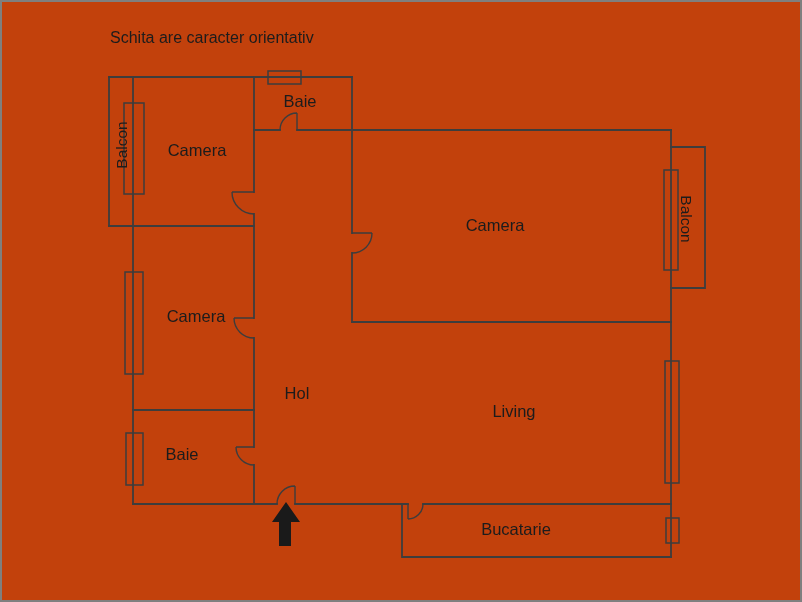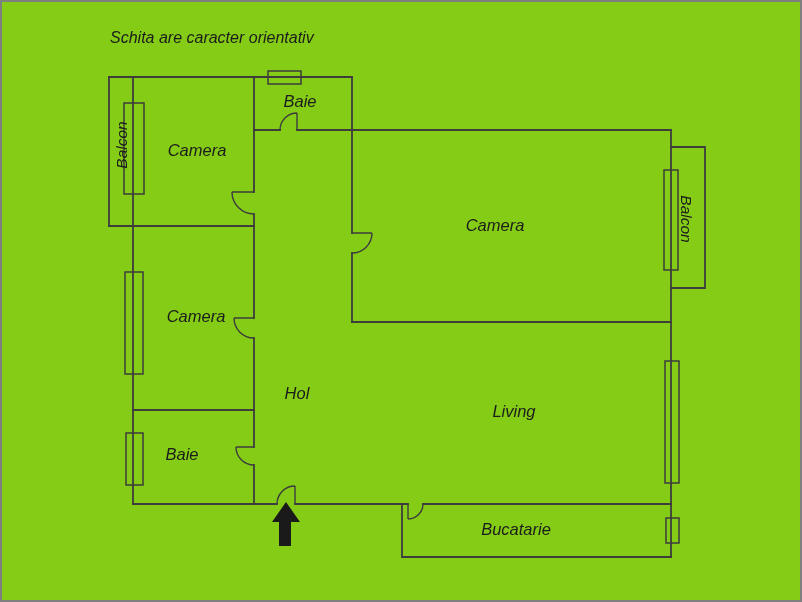--- a/index.html
+++ b/index.html
@@ -5,23 +5,22 @@
   html, body {
     margin: 0;
     padding: 0;
     background: #ffffff;
     font-family: "Liberation Sans", sans-serif;
   }
   .canvas {
     position: relative;
     width: 802px;
     height: 602px;
-    background: #84cc16;
+    background: #c2410c;
     overflow: hidden;
-    font-style: italic;
   }
   svg { display: block; }
   .wall {
     stroke: #3d3d3d;
     stroke-width: 1.8;
     fill: none;
     stroke-linecap: square;
   }
   .window {
     stroke: #3d3d3d;

